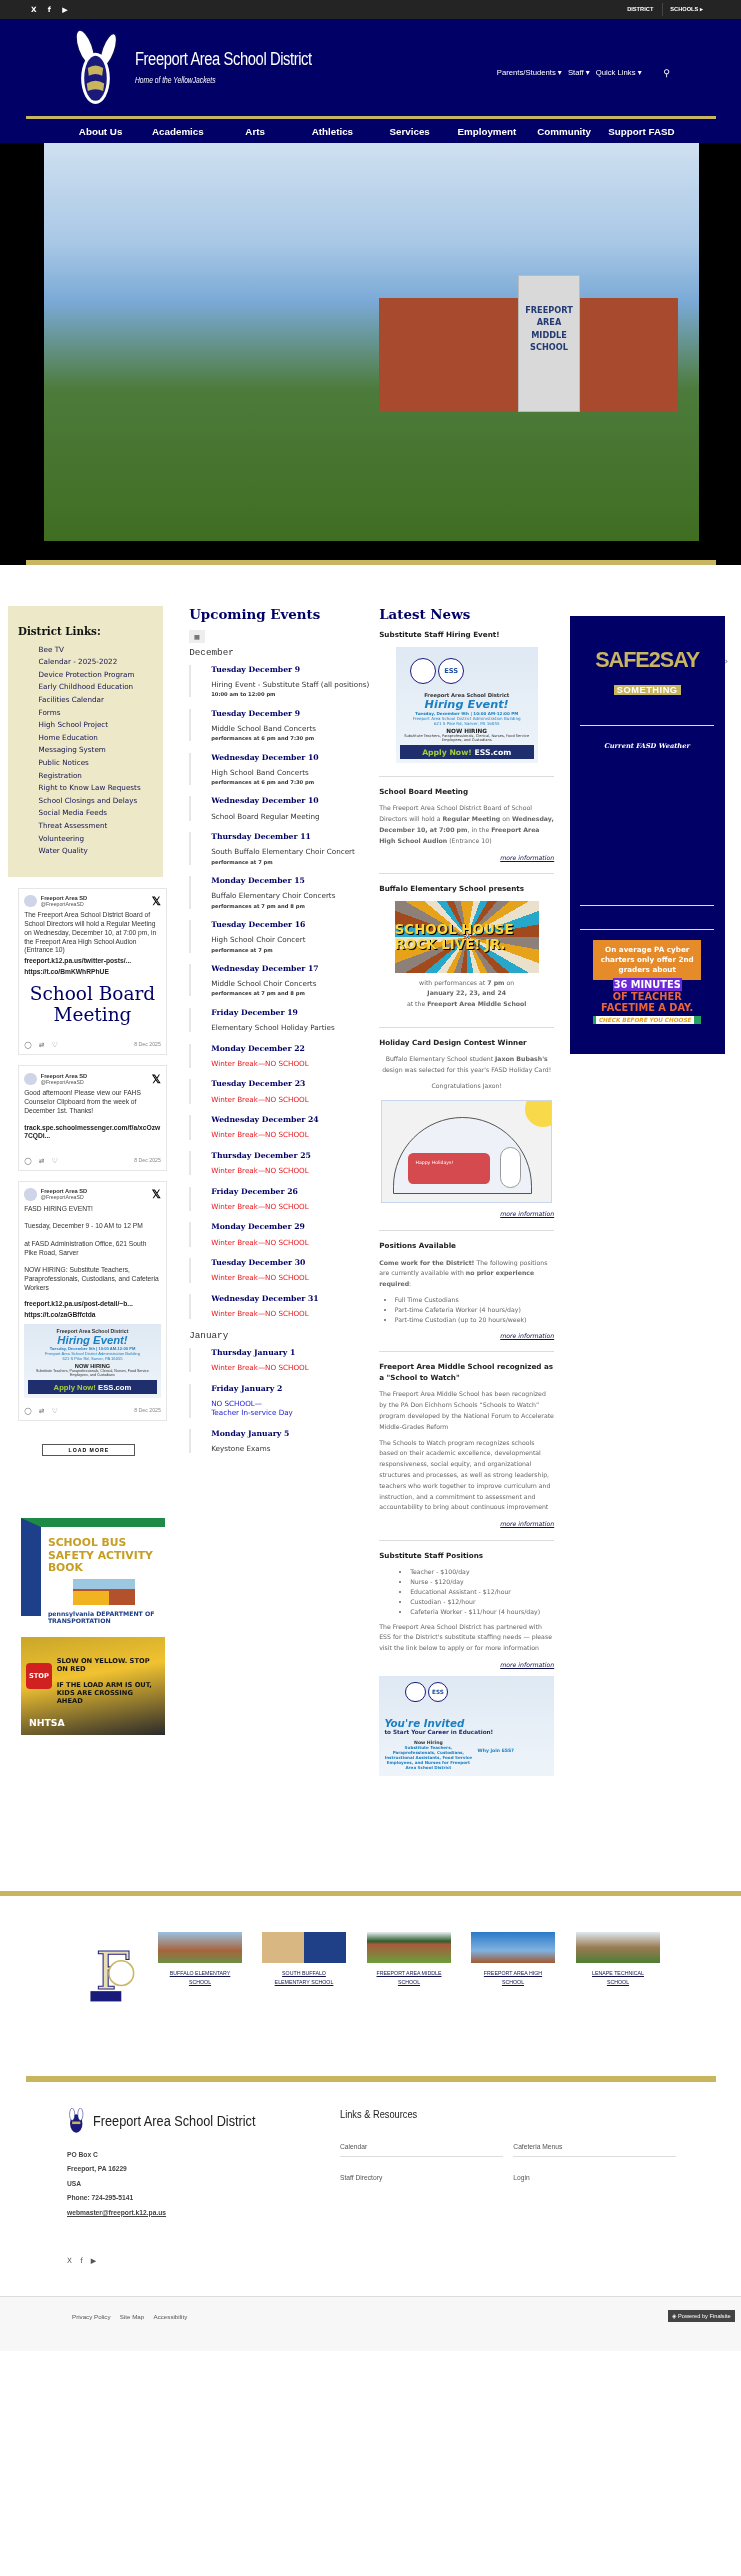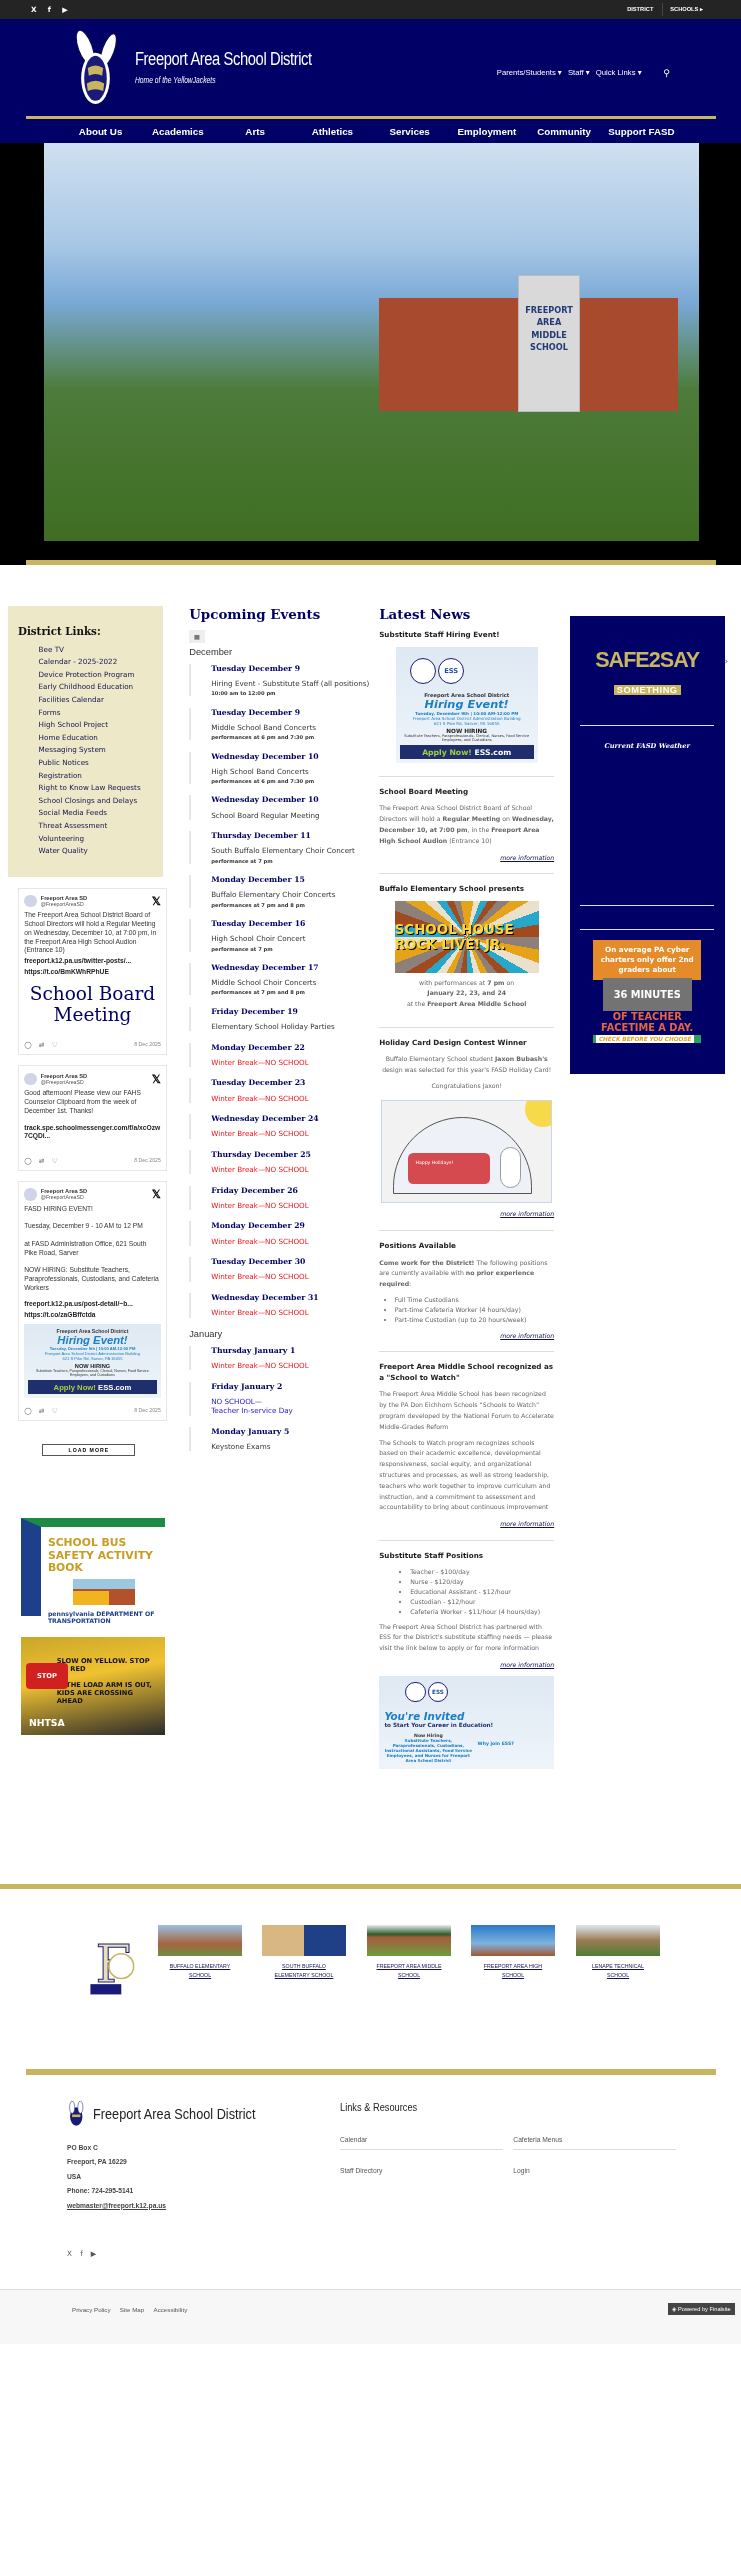--- a/index.html
+++ b/index.html
@@ -49,21 +49,21 @@
 .flyer .d{font-size:4.1px;color:#1b7fc4;font-weight:bold}
 .flyer .nh{font-size:5.7px;font-weight:bold;color:#222;margin-top:2.1px}
 .flyer .nhs{font-size:3.6px;color:#333}
 .flyer .apply{background:#1f2f6d;color:#fff;font-weight:bold;font-size:7.7px;padding:2.6px;margin-top:3.1px}
 .flyer .apply b{color:#a4cf3c}
 .loadmore{margin:23px auto 0;display:block;width:93px;height:12.4px;border:0.5px solid #555;background:#fff;font-size:5.2px;font-weight:bold;letter-spacing:1px;font-family:"Liberation Sans",sans-serif}
 .ad{width:144px;height:98px;margin:62px 0 0 13px;position:relative}
 .col-mid{width:191px;padding:0 0 0 6.2px;margin-left:13px}
 .col-mid h2,.col-news h2{font-family:"DejaVu Serif",serif;font-size:13.4px;color:#000066;font-weight:bold;margin-bottom:8.2px}
 .grid-btn{width:15.5px;height:12.4px;background:#eee;display:flex;align-items:center;justify-content:center;font-size:6.2px;color:#444}
-.month{font-family:Liberation Sans, sans-serif;font-size:9.3px;margin:4.1px 0 7.2px}
+.month{font-family:Liberation Mono, monospace;font-size:9.3px;margin:4.1px 0 7.2px}
 .event{border-left:2.1px solid #e6e6e6;padding-left:20px;margin-bottom:11.3px}
 .ev-date{font-family:"DejaVu Serif",serif;color:#000066;font-size:7.7px;font-weight:bold;margin-bottom:6.2px}
 .ev-title{font-size:7.2px;font-weight:normal;color:#333;line-height:9.3px}
 .ev-sub{font-size:5.2px;font-weight:bold;color:#333;margin-top:2.1px}
 .ev-title.red{color:#e8141b;white-space:pre-line}
 .ev-title.blue{color:#1818d8;white-space:pre-line}
 .col-news{width:175px;margin-left:5.2px}
 .news{border-bottom:0.5px solid #ddd;padding:10.3px 0 12.4px}
 .news:first-of-type{padding-top:0}
 .news h4{font-size:7.2px;font-weight:bold;color:#222;margin-bottom:6.2px;line-height:10.3px}
@@ -75,21 +75,21 @@
 .card{background:#f2f2f2;border:1.5px solid #c9d6ee;height:103px;margin:8.2px 2.1px 0;position:relative;overflow:hidden}
 .rock{height:72px;margin:0 15.5px;background:repeating-conic-gradient(from 0deg at 50% 50%,#e6a219 0 10deg,#e9e1cc 10deg 20deg,#27a7c9 20deg 30deg,#a04a1e 30deg 40deg,#8c8078 40deg 50deg);display:flex;align-items:center;justify-content:center;font-weight:bold;color:#f9d63b;font-size:13.4px;text-shadow:1px 1px 0 #000}
 .col-right{width:155px;margin-left:15.5px}
 .sidebar-box{background:#000066;margin-top:10.3px;padding:31px 10.3px 10.3px;width:155px}
 .safe{text-align:center;color:#c8b560;font-family:"Liberation Sans",sans-serif;font-weight:bold;font-size:21.6px;letter-spacing:-1px}
 .safe .sm{display:inline-block;background:#c8b560;color:#fff;font-size:9.3px;padding:0 3.1px;letter-spacing:0.5px}
 .sb-line{height:1px;background:#dde;margin:26px 0 0}
 .weather{color:#fff;text-align:center;font-family:"DejaVu Serif",serif;font-style:italic;font-weight:bold;font-size:6.7px;margin-top:15.5px}
 .cyber{margin:10.3px 13px 0;text-align:center}
 .cyber .o{background:#e58b2a;color:#fff;padding:5.2px;font-size:7.2px;font-weight:bold;line-height:9.8px}
-.cyber .m{background:#737373;color:#fff;font-weight:bold;font-size:9.8px;padding:11px;display:inline-block;margin:-2.1px 0 0}
+.cyber .m{background:#6d28d9;color:#fff;font-weight:bold;font-size:9.8px;padding:1px;display:inline-block;margin:-2.1px 0 0}
 .cyber .r{color:#e8643a;font-weight:bold;font-size:9.8px;line-height:11.3px}
 .cyber .c{background:#fff;color:#e5a21c;font-style:italic;font-weight:bold;font-size:5.7px;padding:1px;border-left:3.1px solid #28a062;border-right:7.2px solid #28a062;margin-top:2.1px}
 .spacer-gold{height:5.2px;background:#c8b560;margin:31px 0 0}
 .schools{display:flex;padding:36px 0 0 85px;gap:0}
 .crest{width:52px;height:72px;position:relative}
 .school-card{width:84px;margin-left:20.6px;text-align:center}
 .school-card .img{height:31px;margin:0 0 6.2px;background:linear-gradient(#9cc0e0,#a6643e 60%,#6d8f45)}
 .school-card a{font-family:"Liberation Sans",sans-serif;font-size:6.2px;color:#121250;text-decoration:underline;transform:scaleX(.85);display:inline-block;line-height:8.2px}
 .footer-gold{height:6.2px;background:#c8b560;margin:72px 26px 0}
 .footer{display:flex;padding:26px 0 0 67px;min-height:170px}
@@ -286,21 +286,21 @@
 
     <div class="ad" style="background:#fff;border-left:20.6px solid #1e3f8a;border-top:9.3px solid #1e8a46;padding:10.3px 5.2px 0 7.2px">
       <div style="color:#c79d22;font-weight:bold;font-size:10.8px;line-height:12.4px">SCHOOL BUS SAFETY ACTIVITY BOOK</div>
       <div style="margin:4.1px auto 0;width:62px;height:26px;background:linear-gradient(#9bc7e0 0,#9bc7e0 40%,#b3512c 40%);position:relative">
           <div style="position:absolute;left:0;bottom:0;width:36px;height:13.4px;background:#f2b321"></div>
         </div>
       <div style="color:#1e3f8a;font-size:6.2px;font-weight:bold;margin-top:5.2px">pennsylvania DEPARTMENT OF TRANSPORTATION</div>
     </div>
 
     <div class="ad" style="margin-top:20.6px;background:linear-gradient(170deg,#c9a62a 0%,#f1c230 40%,#2a2a2a 100%);padding:20.6px 5.2px 5.2px 36px;color:#111;font-weight:bold;font-size:6.7px;transform:none">
-      <div style="position:absolute;left:5.2px;top:26px;width:42px;height:26px;background:#d02020;color:#fff;border-radius:4.1px;display:flex;align-items:center;justify-content:center;font-size:6.7px">STOP</div>
+      <div style="position:absolute;left:5.2px;top:26px;width:26px;height:26px;background:#d02020;color:#fff;border-radius:4.1px;display:flex;align-items:center;justify-content:center;font-size:6.7px">STOP</div>
       <div>SLOW ON YELLOW. STOP ON RED</div>
       <div style="margin-top:7.2px">IF THE LOAD ARM IS OUT, KIDS ARE CROSSING AHEAD</div>
       <div style="position:absolute;left:8.2px;bottom:7.2px;color:#fff;font-size:9.3px">NHTSA</div>
     </div>
   </div>
 
   <div class="col-mid">
     <h2>Upcoming Events</h2>
     <div class="grid-btn">
         <span>▦</span>
@@ -474,21 +474,21 @@
         <li>Custodian - $12/hour</li>
         <li>Cafeteria Worker - $11/hour (4 hours/day)</li>
       </ul>
       <p>The Freeport Area School District has partnered with ESS for the District's substitute staffing needs — please visit the link below to apply or for more information</p>
       <a class="more">more information</a>
       <div class="flyer" style="margin-top:8.2px;text-align:left;padding:5.2px">
         <div style="display:flex;gap:2.1px;margin-left:20.6px">
           <div style="width:20.6px;height:20.6px;border-radius:50%;background:#fff;border:1px solid #1a1a7a"></div>
           <div style="width:20.6px;height:20.6px;border-radius:50%;background:#fff;border:1px solid #1a1a7a;color:#1a4fa0;font-weight:bold;font-size:5.7px;display:flex;align-items:center;justify-content:center">ESS</div>
         </div>
-        <div style="color:#1b7fc4;font-style:italic;font-weight:bold;font-size:10.3px;margin-top:8px">You're Invited</div>
+        <div style="color:#1b7fc4;font-style:italic;font-weight:bold;font-size:10.3px;margin-top:15px">You're Invited</div>
         <div style="color:#1f2f6d;font-weight:bold;font-size:5.7px">to Start Your Career in Education!</div>
         <div style="display:flex;gap:5.2px;margin-top:5.2px">
           <div style="width:88px;text-align:center">
             <div style="font-size:4.6px;font-weight:bold">Now Hiring</div>
             <div style="font-size:4.1px;font-weight:bold;color:#1b7fc4">Substitute Teachers, Paraprofessionals, Custodians, Instructional Assistants, Food Service Employees, and Nurses for Freeport Area School District</div>
           </div>
           <div style="font-size:4.6px;font-weight:bold;color:#1b7fc4;margin-top:7.2px">Why join ESS?</div>
         </div>
       </div>
     </div>

